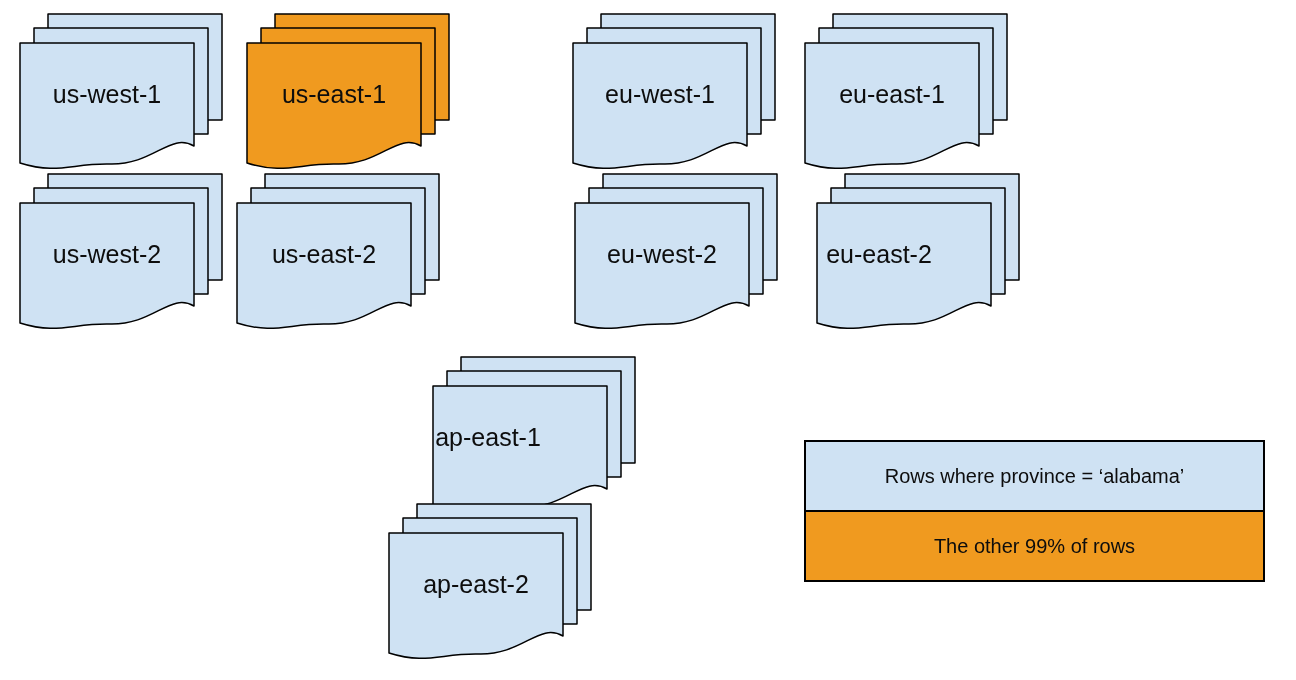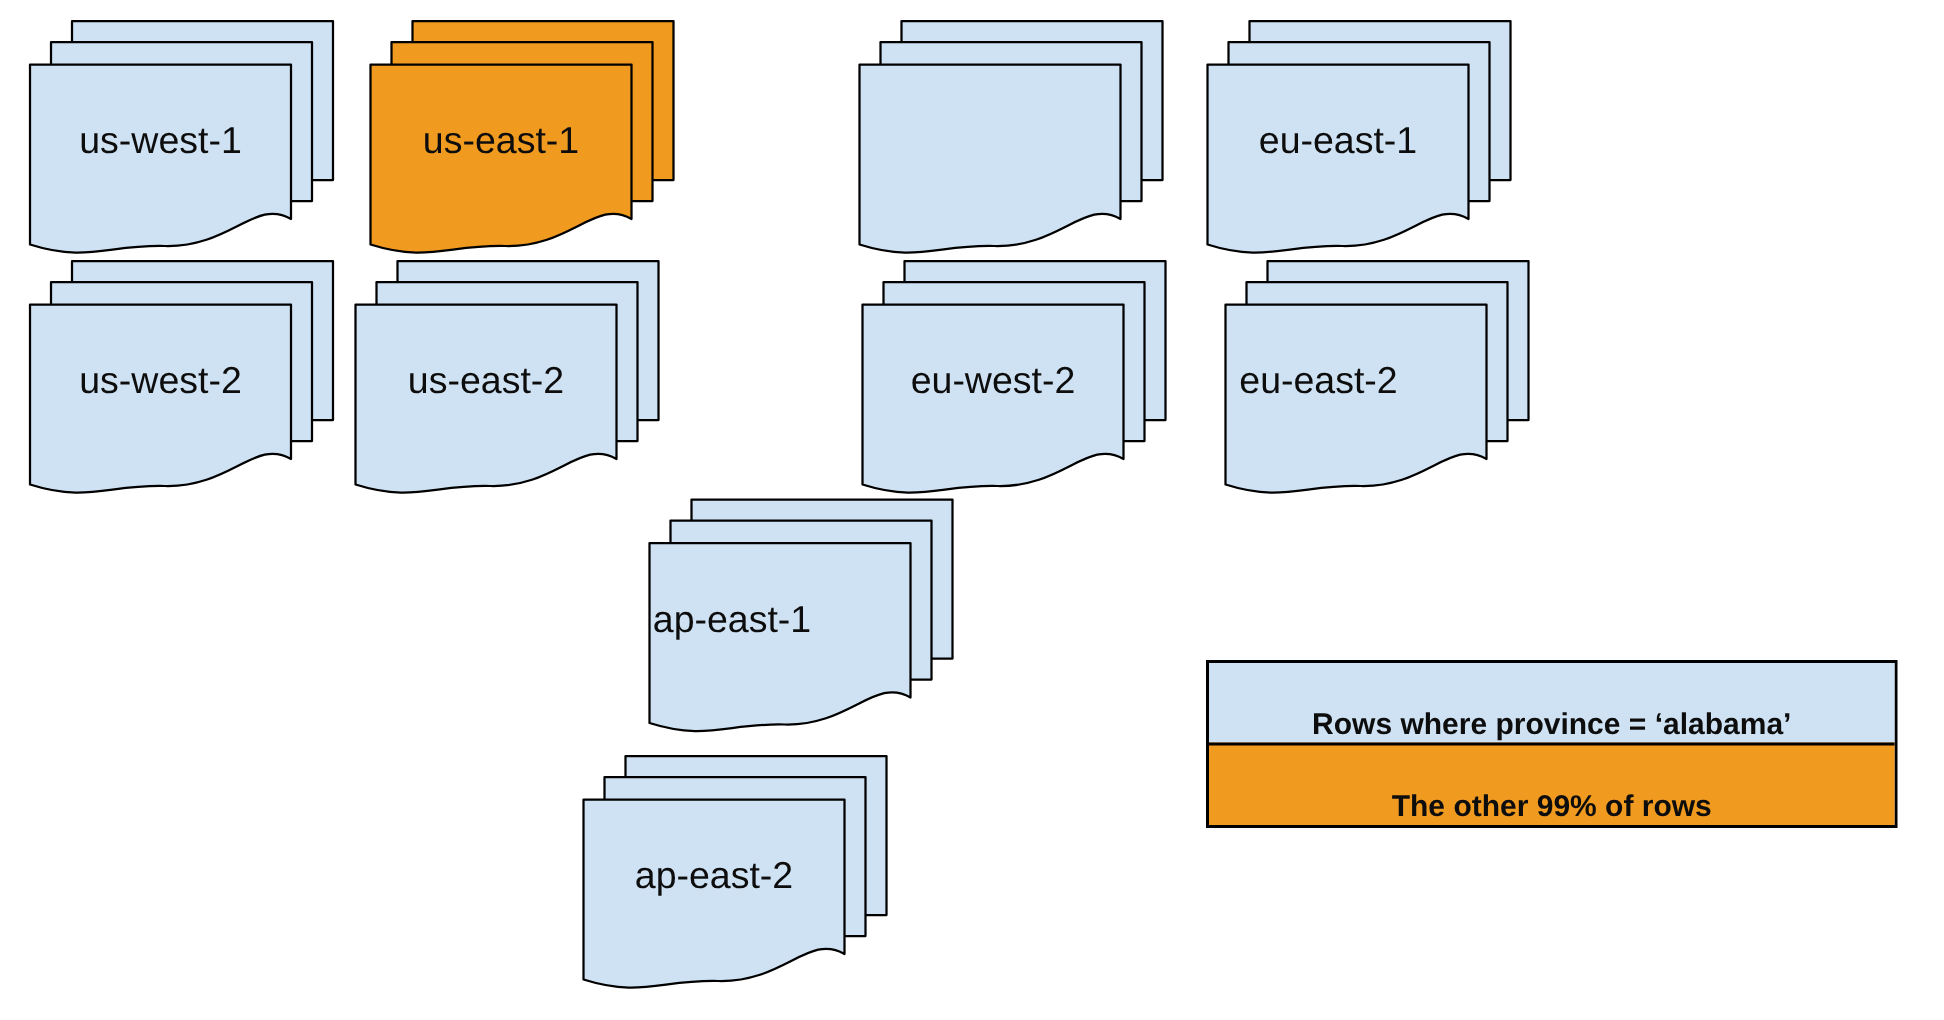--- a/index.html
+++ b/index.html
@@ -31,26 +31,25 @@
     color: var(--text, #0d0d0d);
     white-space: nowrap;
   }
   .legend {
     position: absolute;
     left: 804px; top: 440px;
     width: 457px;
     border: 2px solid var(--outline, #000000);
   }
   .legend-row {
-    height: 53px;
-    display: flex; align-items: flex-end; justify-content: center;
+    height: 68px;
+    display: flex; align-items: center; justify-content: center;
     font-size: 20px;
     color: var(--text, #0d0d0d);
     white-space: nowrap;
-    font-weight: bold;
   }
   .legend-row + .legend-row { border-top: 2px solid var(--outline, #000000); }
   .legend-row[data-color="blue"]   { background: var(--page-blue, #cfe2f3); }
   .legend-row[data-color="orange"] { background: var(--page-orange, #f09a1f); }
 </style>
 </head>
 <body>
 
 <div class="canvas">
 
@@ -71,20 +70,21 @@
     </svg>
     <div class="stack-label">us-east-1</div>
   </div>
 
   <div class="stack" style="left:572px; top:13px;" data-color="blue">
     <svg width="205" height="164" viewBox="0 0 205 164">
       <rect class="page" x="29" y="1" width="174" height="106"></rect>
       <rect class="page" x="15" y="15" width="174" height="106"></rect>
       <path class="page" d="M1,30 L175,30 L175,133 C151,119 135,152 91,151 C53,150 39,162 1,150 Z"></path>
     </svg>
+    <div class="stack-label">eu-west-1</div>
   </div>
 
   <div class="stack" style="left:804px; top:13px;" data-color="blue">
     <svg width="205" height="164" viewBox="0 0 205 164">
       <rect class="page" x="29" y="1" width="174" height="106"></rect>
       <rect class="page" x="15" y="15" width="174" height="106"></rect>
       <path class="page" d="M1,30 L175,30 L175,133 C151,119 135,152 91,151 C53,150 39,162 1,150 Z"></path>
     </svg>
     <div class="stack-label">eu-east-1</div>
   </div>
@@ -118,21 +118,21 @@
 
   <div class="stack" style="left:791px; top:173px;padding-left:25px;" data-color="blue">
     <svg width="205" height="164" viewBox="0 0 205 164">
       <rect class="page" x="29" y="1" width="174" height="106"></rect>
       <rect class="page" x="15" y="15" width="174" height="106"></rect>
       <path class="page" d="M1,30 L175,30 L175,133 C151,119 135,152 91,151 C53,150 39,162 1,150 Z"></path>
     </svg>
     <div class="stack-label">eu-east-2</div>
   </div>
 
-  <div class="stack" style="left:400px; top:332px;padding-left:32px;" data-color="blue">
+  <div class="stack" style="left:400px; top:356px;padding-left:32px;" data-color="blue">
     <svg width="205" height="164" viewBox="0 0 205 164">
       <rect class="page" x="29" y="1" width="174" height="106"></rect>
       <rect class="page" x="15" y="15" width="174" height="106"></rect>
       <path class="page" d="M1,30 L175,30 L175,133 C151,119 135,152 91,151 C53,150 39,162 1,150 Z"></path>
     </svg>
     <div class="stack-label">ap-east-1</div>
   </div>
 
   <div class="stack" style="left:388px; top:503px;" data-color="blue">
     <svg width="205" height="164" viewBox="0 0 205 164">

